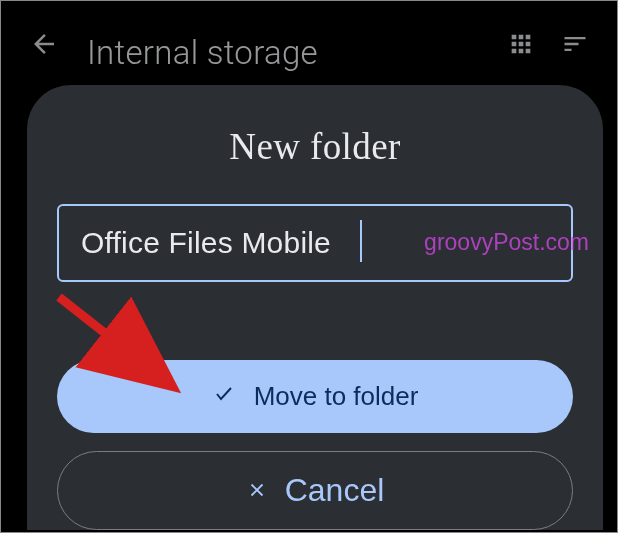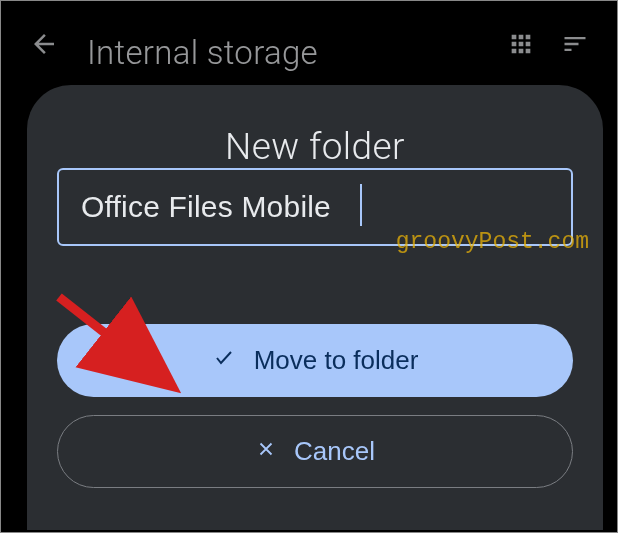--- a/index.html
+++ b/index.html
@@ -43,21 +43,23 @@
       border-radius: 44px 44px 0 0;
       padding: 40px 30px 22px;
       display: flex;
       flex-direction: column;
       align-items: center;
     }
     .dialog-title {
       color: #e8eaed;
       font-size: 37px;
       font-weight: 300;
+      margin-bottom: 36px;
       letter-spacing: 0.4px;
+      font-family: Liberation Serif, serif;
     }
     .input-wrapper {
       width: 100%;
       position: relative;
       margin-bottom: 78px;
     }
     .folder-input {
       width: 100%;
       background: transparent;
       border: 2.5px solid #a8c7fa;
@@ -96,38 +98,38 @@
     .secondary-btn {
       width: 100%;
       background: transparent;
       border: 1.5px solid #7a7d82;
       border-radius: 100px;
       padding: 20px 0;
       display: flex;
       align-items: center;
       justify-content: center;
       gap: 17px;
-      font-size: 26px;
+      font-size: 32px;
       color: #a8c7fa;
       font-weight: 400;
       cursor: pointer;
     }
     .arrow-annotation {
       position: absolute;
       left: 48px;
       top: 286px;
       pointer-events: none;
       z-index: 10;
     }
     .watermark {
       position: absolute;
       right: 28px;
       top: 228px;
-      color: #eab308;
-      font-family: Liberation Mono, monospace;
+      color: #d946ef;
+      font-family: Liberation Sans, sans-serif;
       font-size: 23px;
       opacity: 0.75;
       pointer-events: none;
       z-index: 11;
     }
   </style>
 </head>
 <body>
 
 <div class="header">

